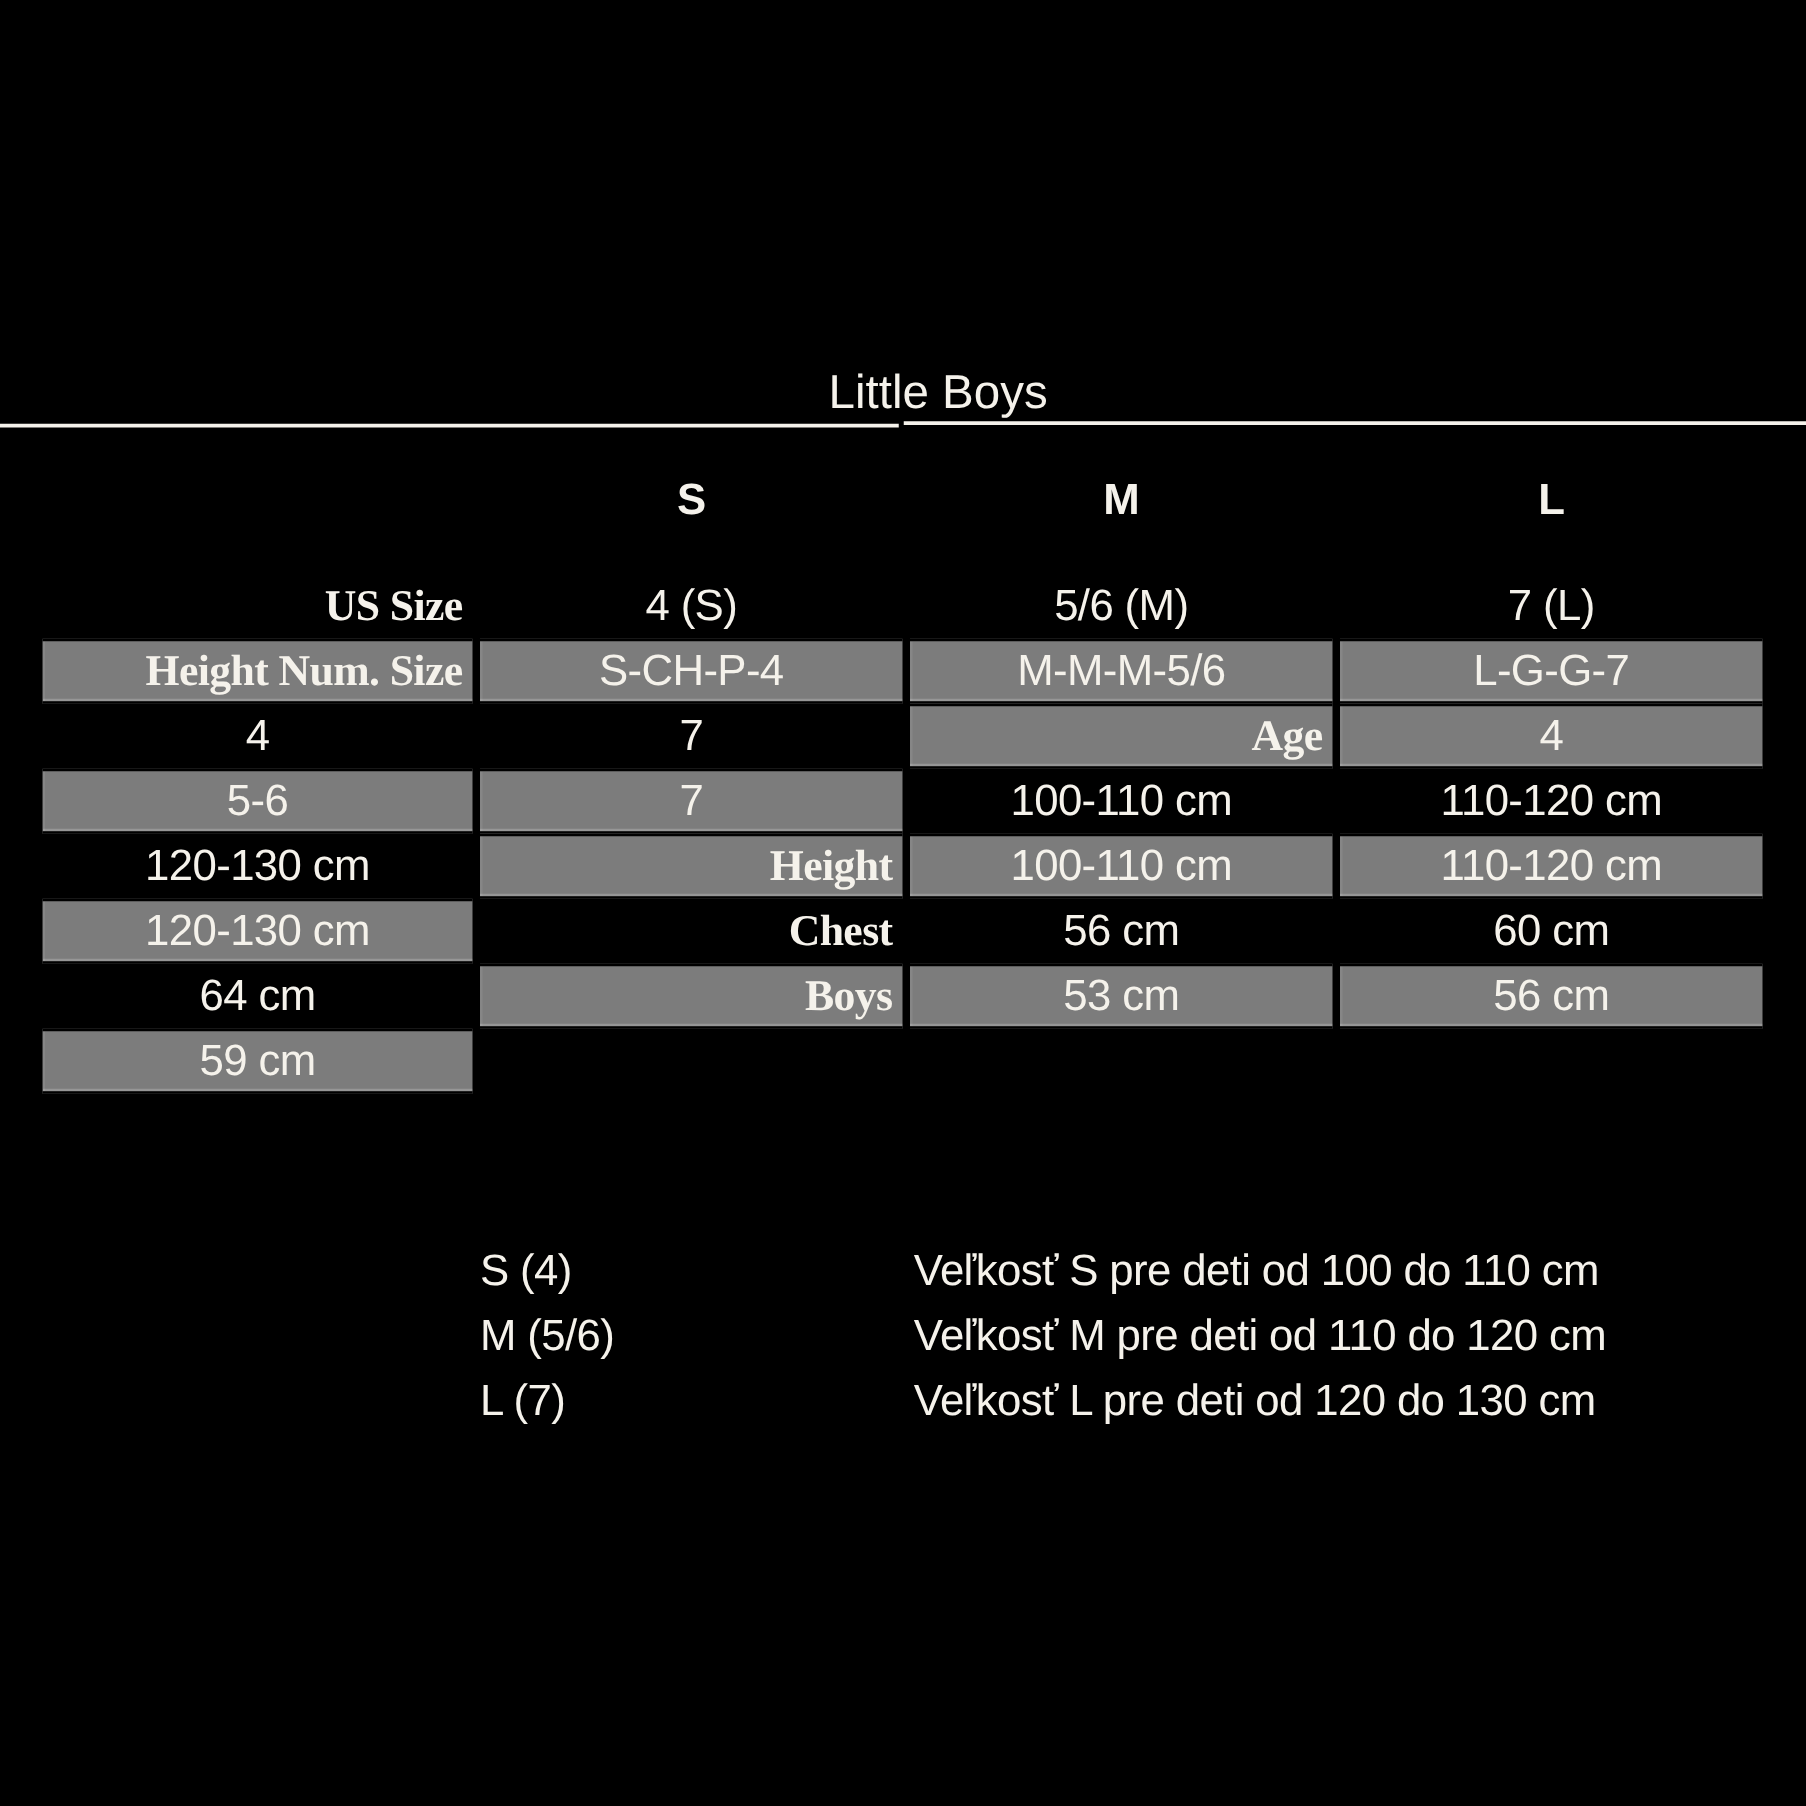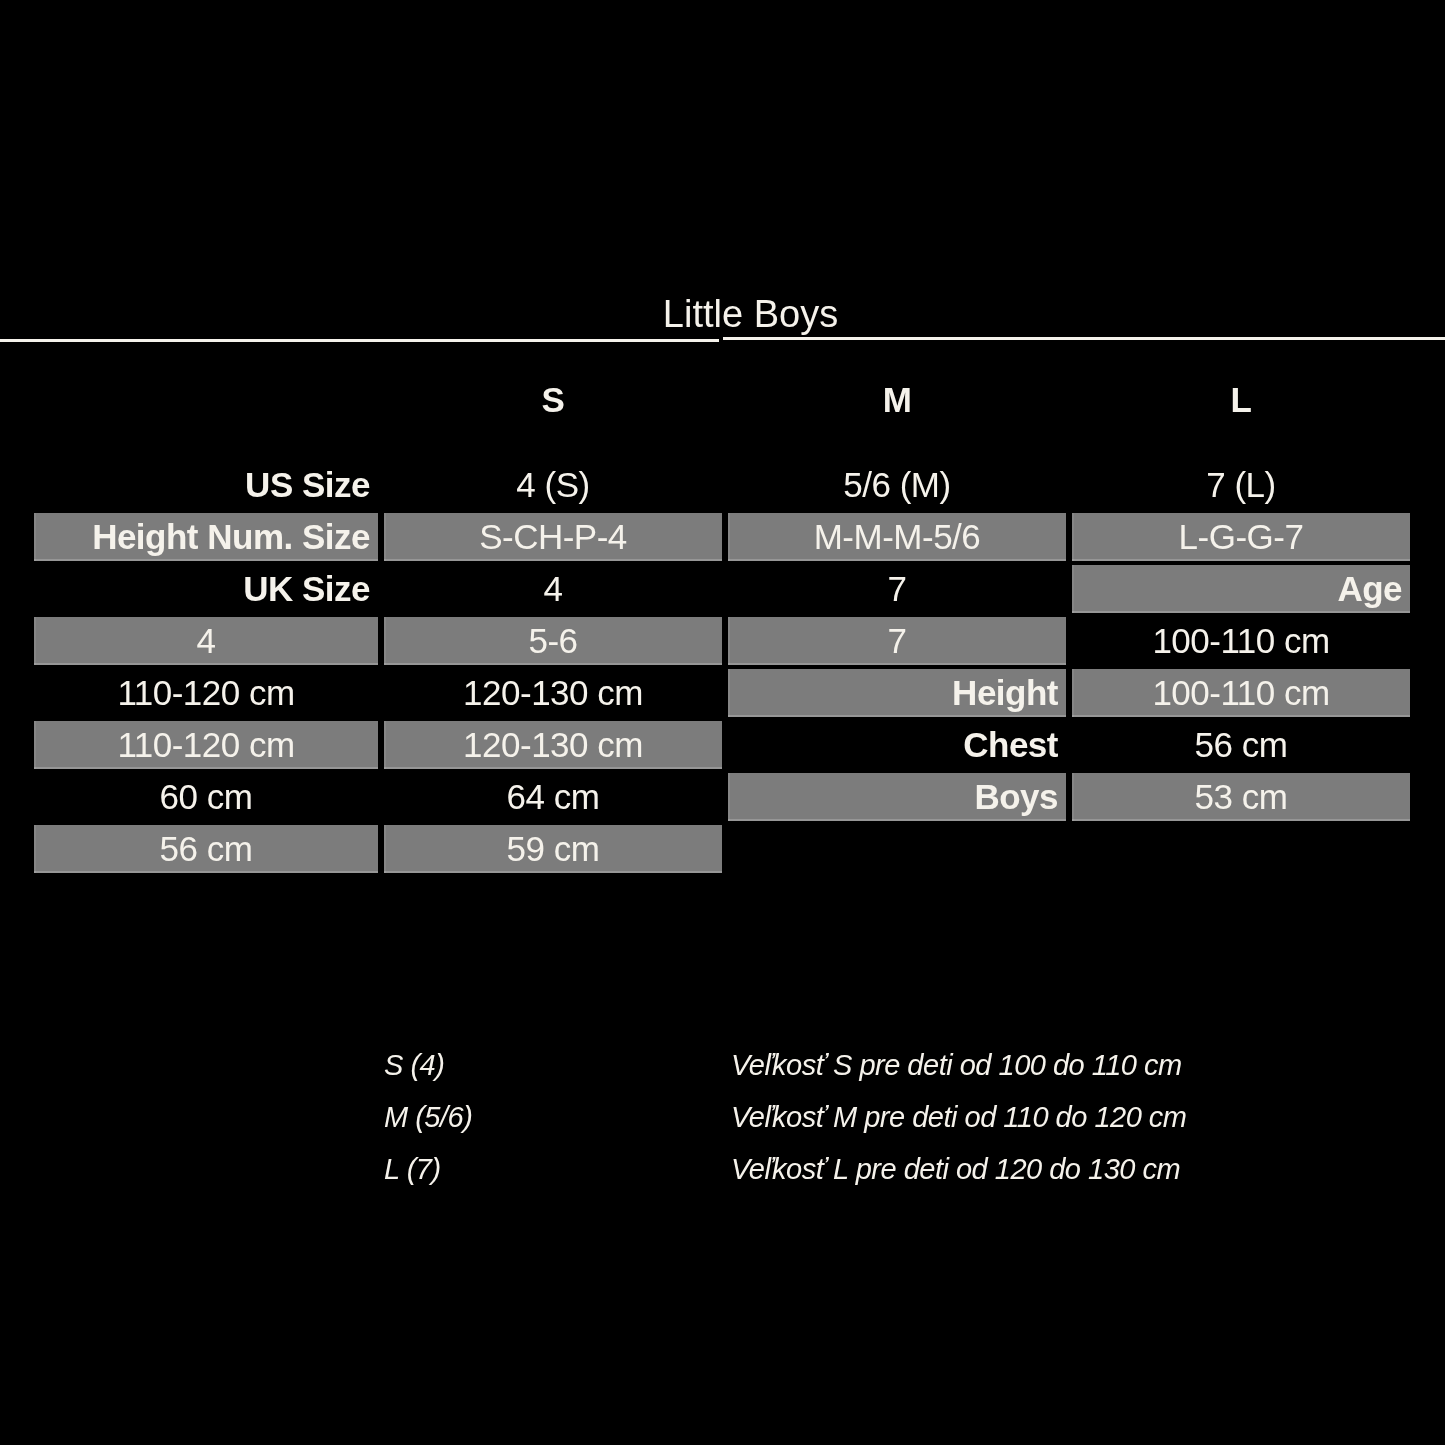--- a/index.html
+++ b/index.html
@@ -34,39 +34,38 @@
     font-size:35px;
     letter-spacing:-0.5px;
   }
   .cell{
     display:flex;
     align-items:center;
     justify-content:center;
     white-space:nowrap;
   }
   .cell.header{font-weight:700;}
-  .cell.label{justify-content:flex-end;padding-right:8px;font-weight:700;box-sizing:border-box;}
+  .cell.label{justify-content:flex-end;padding-right:8px;font-weight:700;box-sizing:border-box;font-family:Liberation Serif, serif;}
   .cell.shaded{
     background:#7c7c7c;
     border-top:2px solid #000;
     border-bottom:2px solid #000;
     box-sizing:border-box;
     box-shadow:inset 0 -2px 0 rgba(255,255,255,0.20), inset 2px 0 0 rgba(255,255,255,0.08);
   }
   .spacer{grid-column:1 / -1;}
 
   .legend{
     position:absolute;
-    left:384px;top:1039px;
+    left:384px;top:991px;
     display:grid;
     grid-template-columns:347px auto;
     grid-auto-rows:52px;
-    font-size:29px;
+    font-size:35px;
     letter-spacing:-0.5px;
-    font-style:italic;
   }
   .legend .cell{justify-content:flex-start;}
 </style>
 </head>
 <body>
 
 <div class="canvas">
 
   <div class="page-title">Little Boys</div>
   <div class="rule rule-left"></div>
@@ -84,21 +83,20 @@
     <div class="cell label">US Size</div>
     <div class="cell">4 (S)</div>
     <div class="cell">5/6 (M)</div>
     <div class="cell">7 (L)</div>
 
     <div class="cell label shaded">Height Num. Size</div>
     <div class="cell shaded">S-CH-P-4</div>
     <div class="cell shaded">M-M-M-5/6</div>
     <div class="cell shaded">L-G-G-7</div>
 
-    <div class="cell label">UK Size</div>
     <div class="cell">4</div>
     <div class="cell">7</div>
 
     <div class="cell label shaded">Age</div>
     <div class="cell shaded">4</div>
     <div class="cell shaded">5-6</div>
     <div class="cell shaded">7</div>
 
     <div class="cell">100-110 cm</div>
     <div class="cell">110-120 cm</div>

